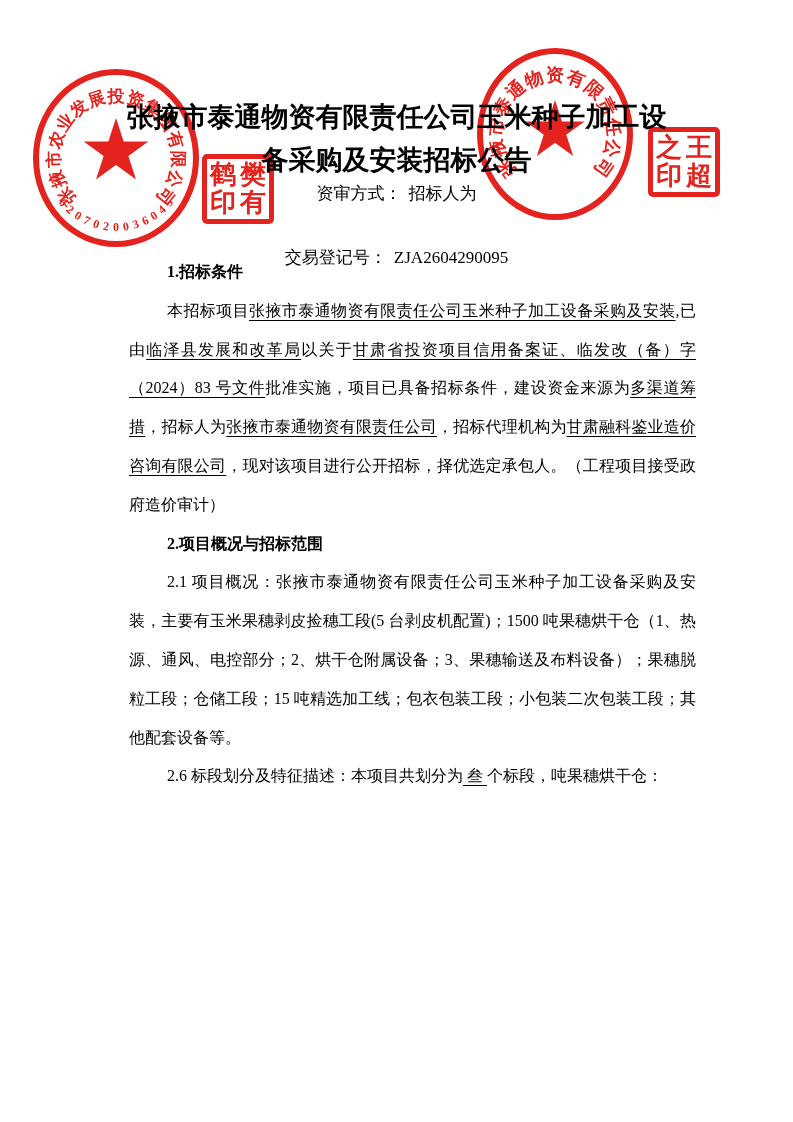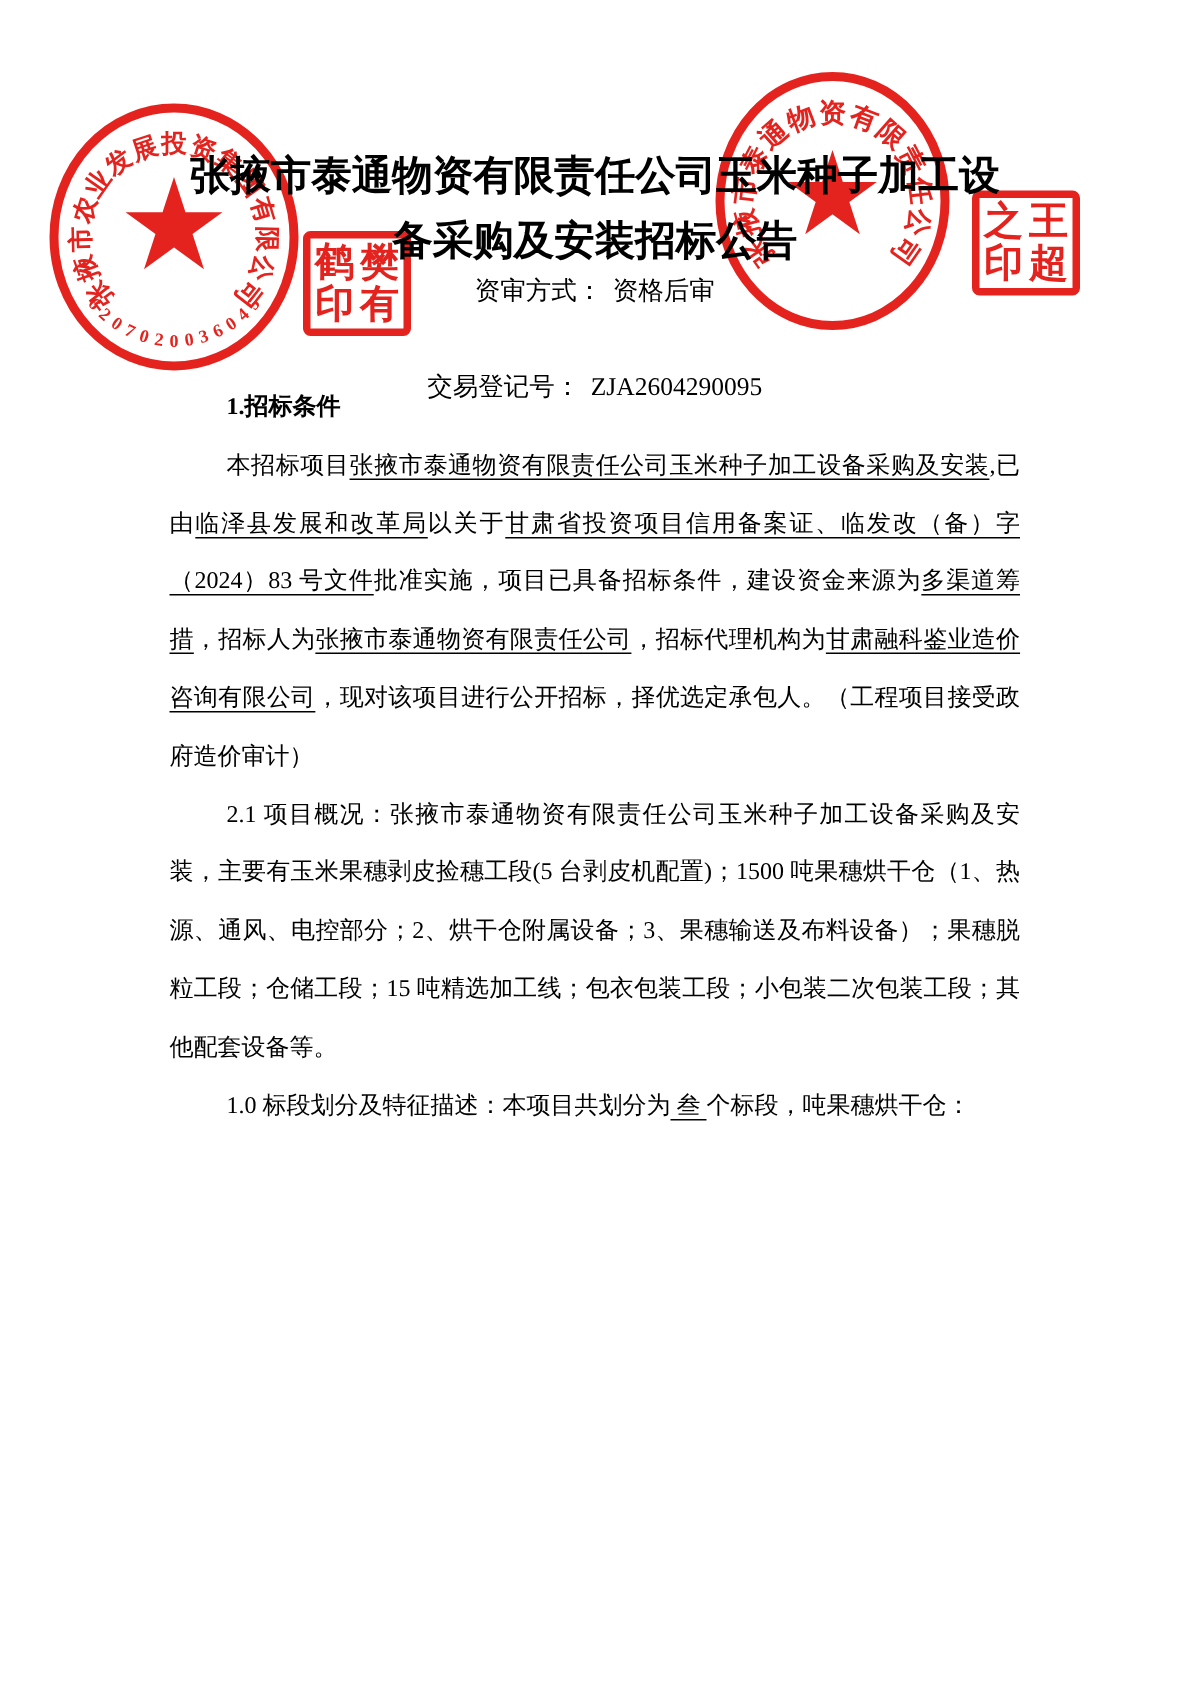--- a/index.html
+++ b/index.html
@@ -23,20 +23,21 @@
   .meta-line { text-align: center; font-size: 17px; line-height: 20px; }
   .meta-1 { top: 184px; }
   .meta-2 { top: 221px; margin-top: 27px; }
   .meta-line .metaval { margin-left: 7px; }
 
   .docbody {
     top: 253px;
     font-size: 16px;
     line-height: 38.8px;
     text-align: justify;
+    margin-left: 16px;
   }
   .docbody p { margin: 0; text-indent: 38px; }
   .docbody p.heading { font-weight: 700; }
   .docbody .u { text-decoration: underline; text-underline-offset: 4px; text-decoration-thickness: 1px; }
 
   .stamp { position: absolute; mix-blend-mode: multiply; }
   svg.stamp text {
     font-family: "Liberation Serif", "DejaVu Serif", serif;
     font-weight: 700;
   }
@@ -58,31 +59,32 @@
 </head>
 <body>
 
 <div class="page">
 
   <div class="content title-block">
     <div class="title-inner">张掖市泰通物资有限责任公司玉米种子加工设备采购及安装招标公告</div>
   </div>
 
   <div class="content meta-line meta-1">
-    <span>资审方式：</span><span class="metaval">资格后审</span>
+    <span>资审方式：</span><span class="metaval">招标人为</span>
   </div>
   <div class="content meta-line meta-2">
     <span>交易登记号：</span><span class="metaval">ZJA2604290095</span>
   </div>
 
   <div class="content docbody">
       <p class="para heading"><span>1.招标条件</span></p>
       <p class="para body"><span>本招标项目</span><span class="u">张掖市泰通物资有限责任公司玉米种子加工设备采购及安装</span><span>,已由</span><span class="u">临泽县发展和改革局</span><span>以关于</span><span class="u">甘肃省投资项目信用备案证、临发改（备）字（2024）83 号文件</span><span>批准实施，项目已具备招标条件，建设资金来源为</span><span class="u">多渠道筹措</span><span>，招标人为</span><span class="u">张掖市泰通物资有限责任公司</span><span>，招标代理机构为</span><span class="u">甘肃融科鉴业造价咨询有限公司</span><span>，现对该项目进行公开招标，择优选定承包人。（工程项目接受政府造价审计）</span></p>
+      <p class="para heading"><span>2.项目概况与招标范围</span></p>
       <p class="para body"><span>2.1 项目概况：张掖市泰通物资有限责任公司玉米种子加工设备采购及安装，主要有玉米果穗剥皮捡穗工段(5 台剥皮机配置)；1500 吨果穗烘干仓（1、热源、通风、电控部分；2、烘干仓附属设备；3、果穗输送及布料设备）；果穗脱粒工段；仓储工段；15 吨精选加工线；包衣包装工段；小包装二次包装工段；其他配套设备等。</span></p>
-      <p class="para body"><span>1.0 标段划分及特征描述：本项目共划分为</span><span class="u"> 叁 </span><span>个标段，吨果穗烘干仓：</span></p>
+      <p class="para body"><span>2.6 标段划分及特征描述：本项目共划分为</span><span class="u"> 叁 </span><span>个标段，吨果穗烘干仓：</span></p>
     </div>
 
   <svg class="stamp" style="left:32px; top:68px;" width="168" height="180" viewBox="0 0 168 180">
     <ellipse cx="84" cy="90" rx="80" ry="86" fill="none" stroke="#e5231e" stroke-width="6"></ellipse>
     <polygon points="84,50 104,111.5 51.7,73.5 116.3,73.5 64,111.5" fill="#e5231e" fill-rule="nonzero"></polygon>
     <g fill="#e5231e">
         <text transform="translate(35.1 128.2) rotate(-128.0)" text-anchor="middle" dominant-baseline="central" font-size="17">张</text>
         <text transform="translate(25.6 110.9) rotate(-109.7)" text-anchor="middle" dominant-baseline="central" font-size="17">掖</text>
         <text transform="translate(22.0 91.5) rotate(-91.4)" text-anchor="middle" dominant-baseline="central" font-size="17">市</text>
         <text transform="translate(24.7 72.0) rotate(-73.1)" text-anchor="middle" dominant-baseline="central" font-size="17">农</text>

